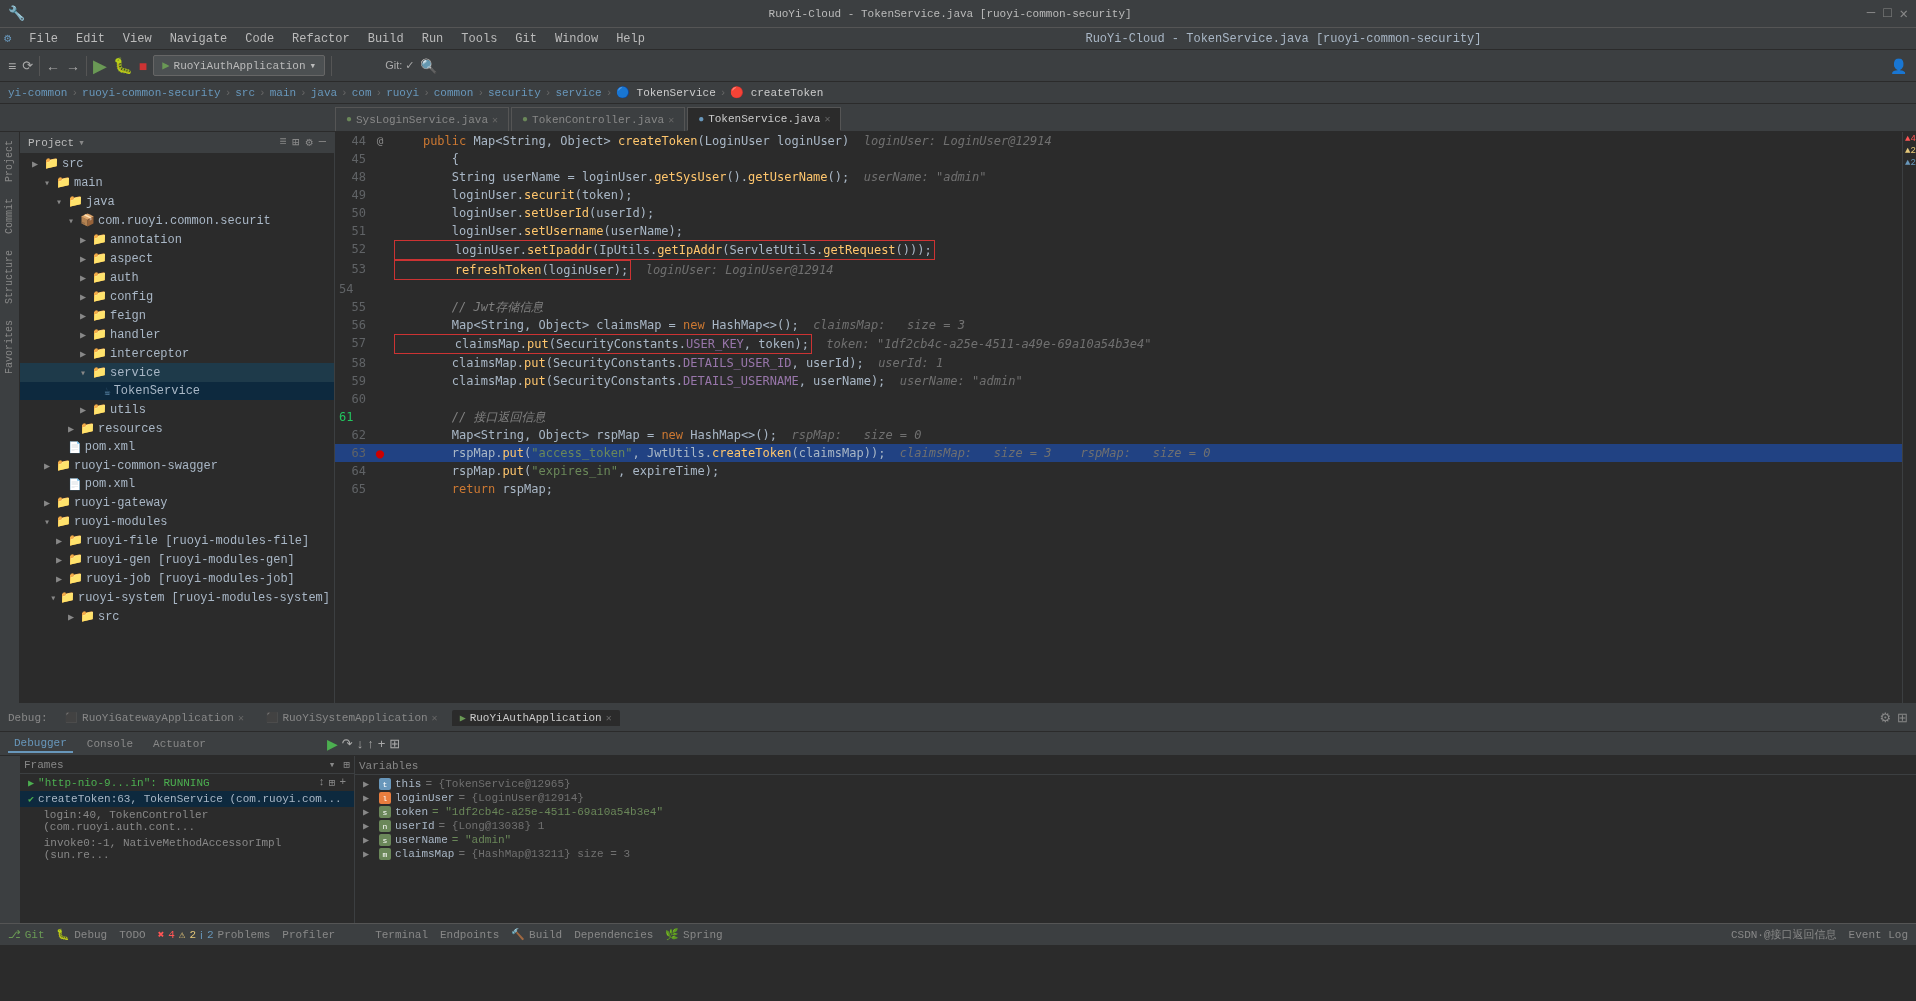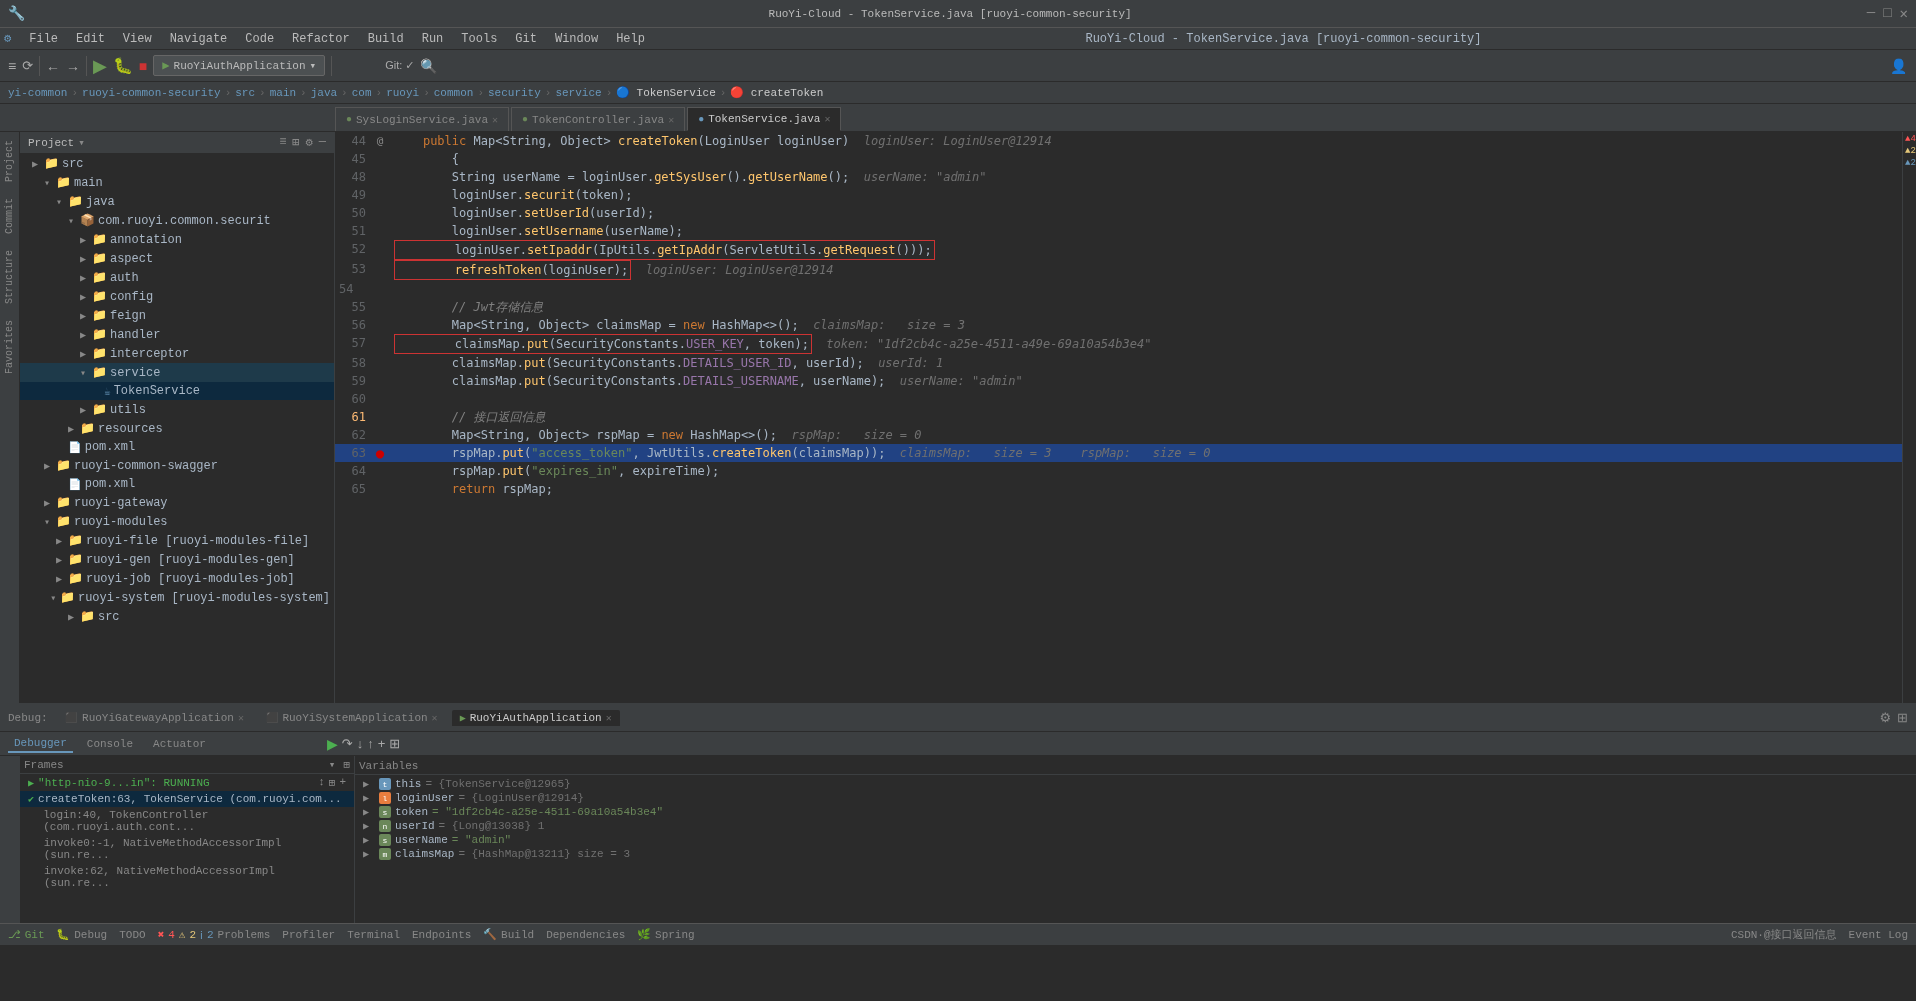--- a/index.html
+++ b/index.html
@@ -438,21 +438,21 @@
               <td style="white-space:pre;padding-left:4px;vertical-align:top;">        <span style="color:#a9b7c6;">claimsMap</span>.<span style="color:#ffc66d;">put</span>(<span style="color:#a9b7c6;">SecurityConstants</span>.<span style="color:#9876aa;">DETAILS_USERNAME</span>, <span style="color:#a9b7c6;">userName</span>);  <span style="color:#707070;font-style:italic;">userName: "admin"</span></td>
             </tr>
 
             <tr>
               <td style="color:#606366;text-align:right;padding:0 4px;width:35px;user-select:none;vertical-align:top;">60</td>
               <td style="width:20px;text-align:center;vertical-align:top;"></td>
               <td style="white-space:pre;padding-left:4px;vertical-align:top;"> </td>
             </tr>
 
             <tr>
-              <td style="color:#fdba74;text-align:right;padding:0 4px;width:35px;user-select:none;vertical-align:top;">61</td>
+              <td style="color:#22c55e;text-align:left;padding:0 4px;width:35px;user-select:none;vertical-align:top;">61</td>
               <td style="width:20px;text-align:center;vertical-align:top;"></td>
               <td style="white-space:pre;padding-left:4px;vertical-align:top;">        <span style="color:#808080;font-style:italic;">// 接口返回信息</span></td>
             </tr>
 
             <tr>
               <td style="color:#606366;text-align:right;padding:0 4px;width:35px;user-select:none;vertical-align:top;">62</td>
               <td style="width:20px;text-align:center;vertical-align:top;"></td>
               <td style="white-space:pre;padding-left:4px;vertical-align:top;">        <span style="color:#a9b7c6;">Map</span>&lt;<span style="color:#a9b7c6;">String</span>, <span style="color:#a9b7c6;">Object</span>&gt; <span style="color:#a9b7c6;">rspMap</span> = <span style="color:#cc7832;">new</span> <span style="color:#a9b7c6;">HashMap</span>&lt;&gt;();  <span style="color:#707070;font-style:italic;">rspMap:   size = 0</span></td>
             </tr>
 
@@ -562,24 +562,20 @@
       <div style="padding:2px 8px;font-size:11px;color:#888;display:flex;align-items:center;gap:4px;">
         <span style="font-size:10px;width:12px;"></span>
         <span>login:40, TokenController (com.ruoyi.auth.cont...</span>
       </div>
 
       <div style="padding:2px 8px;font-size:11px;color:#888;display:flex;align-items:center;gap:4px;">
         <span style="font-size:10px;width:12px;"></span>
         <span>invoke0:-1, NativeMethodAccessorImpl (sun.re...</span>
       </div>
 
-      <div style="padding:2px 8px;font-size:11px;color:#888;display:flex;align-items:center;gap:4px;">
-        <span style="font-size:10px;width:12px;"></span>
-        <span>invoke:62, NativeMethodAccessorImpl (sun.re...</span>
-      </div>
     </div>
 
     <div style="flex:1;overflow-y:auto;padding:2px 0;">
       <div style="padding:2px 4px;font-size:11px;color:#888;display:flex;align-items:center;border-bottom:1px solid #3c3f41;margin-bottom:2px;">
         <span>Variables</span>
       </div>
 
       <div style="padding:1px 8px;font-size:11px;color:#a9b7c6;display:flex;align-items:center;gap:4px;">
         <span style="color:#888;font-size:10px;width:12px;">▶</span>
         <span style="width:12px;height:12px;border-radius:2px;background:#6897bb;color:white;font-size:8px;display:flex;align-items:center;justify-content:center;">t</span>
@@ -642,21 +638,21 @@
     <span style="color:#ff5555;">4</span>
     <span style="color:#e6c87a;">⚠</span>
     <span style="color:#e6c87a;">2</span>
     <span style="color:#6897bb;">ℹ</span>
     <span style="color:#6897bb;">2</span>
     <span>Problems</span>
   </div>
   <div style="display:flex;align-items:center;gap:4px;cursor:pointer;">
     <span>Profiler</span>
   </div>
-  <div style="display:flex;align-items:center;gap:4px;cursor:pointer;">
+  <div style="display:flex;align-items:center;gap:4px;cursor:pointer;margin-left:28px;">
     <span>Terminal</span>
   </div>
   <div style="display:flex;align-items:center;gap:4px;cursor:pointer;">
     <span>Endpoints</span>
   </div>
   <div style="display:flex;align-items:center;gap:4px;cursor:pointer;">
     <span>🔨</span>
     <span>Build</span>
   </div>
   <div style="display:flex;align-items:center;gap:4px;cursor:pointer;">

